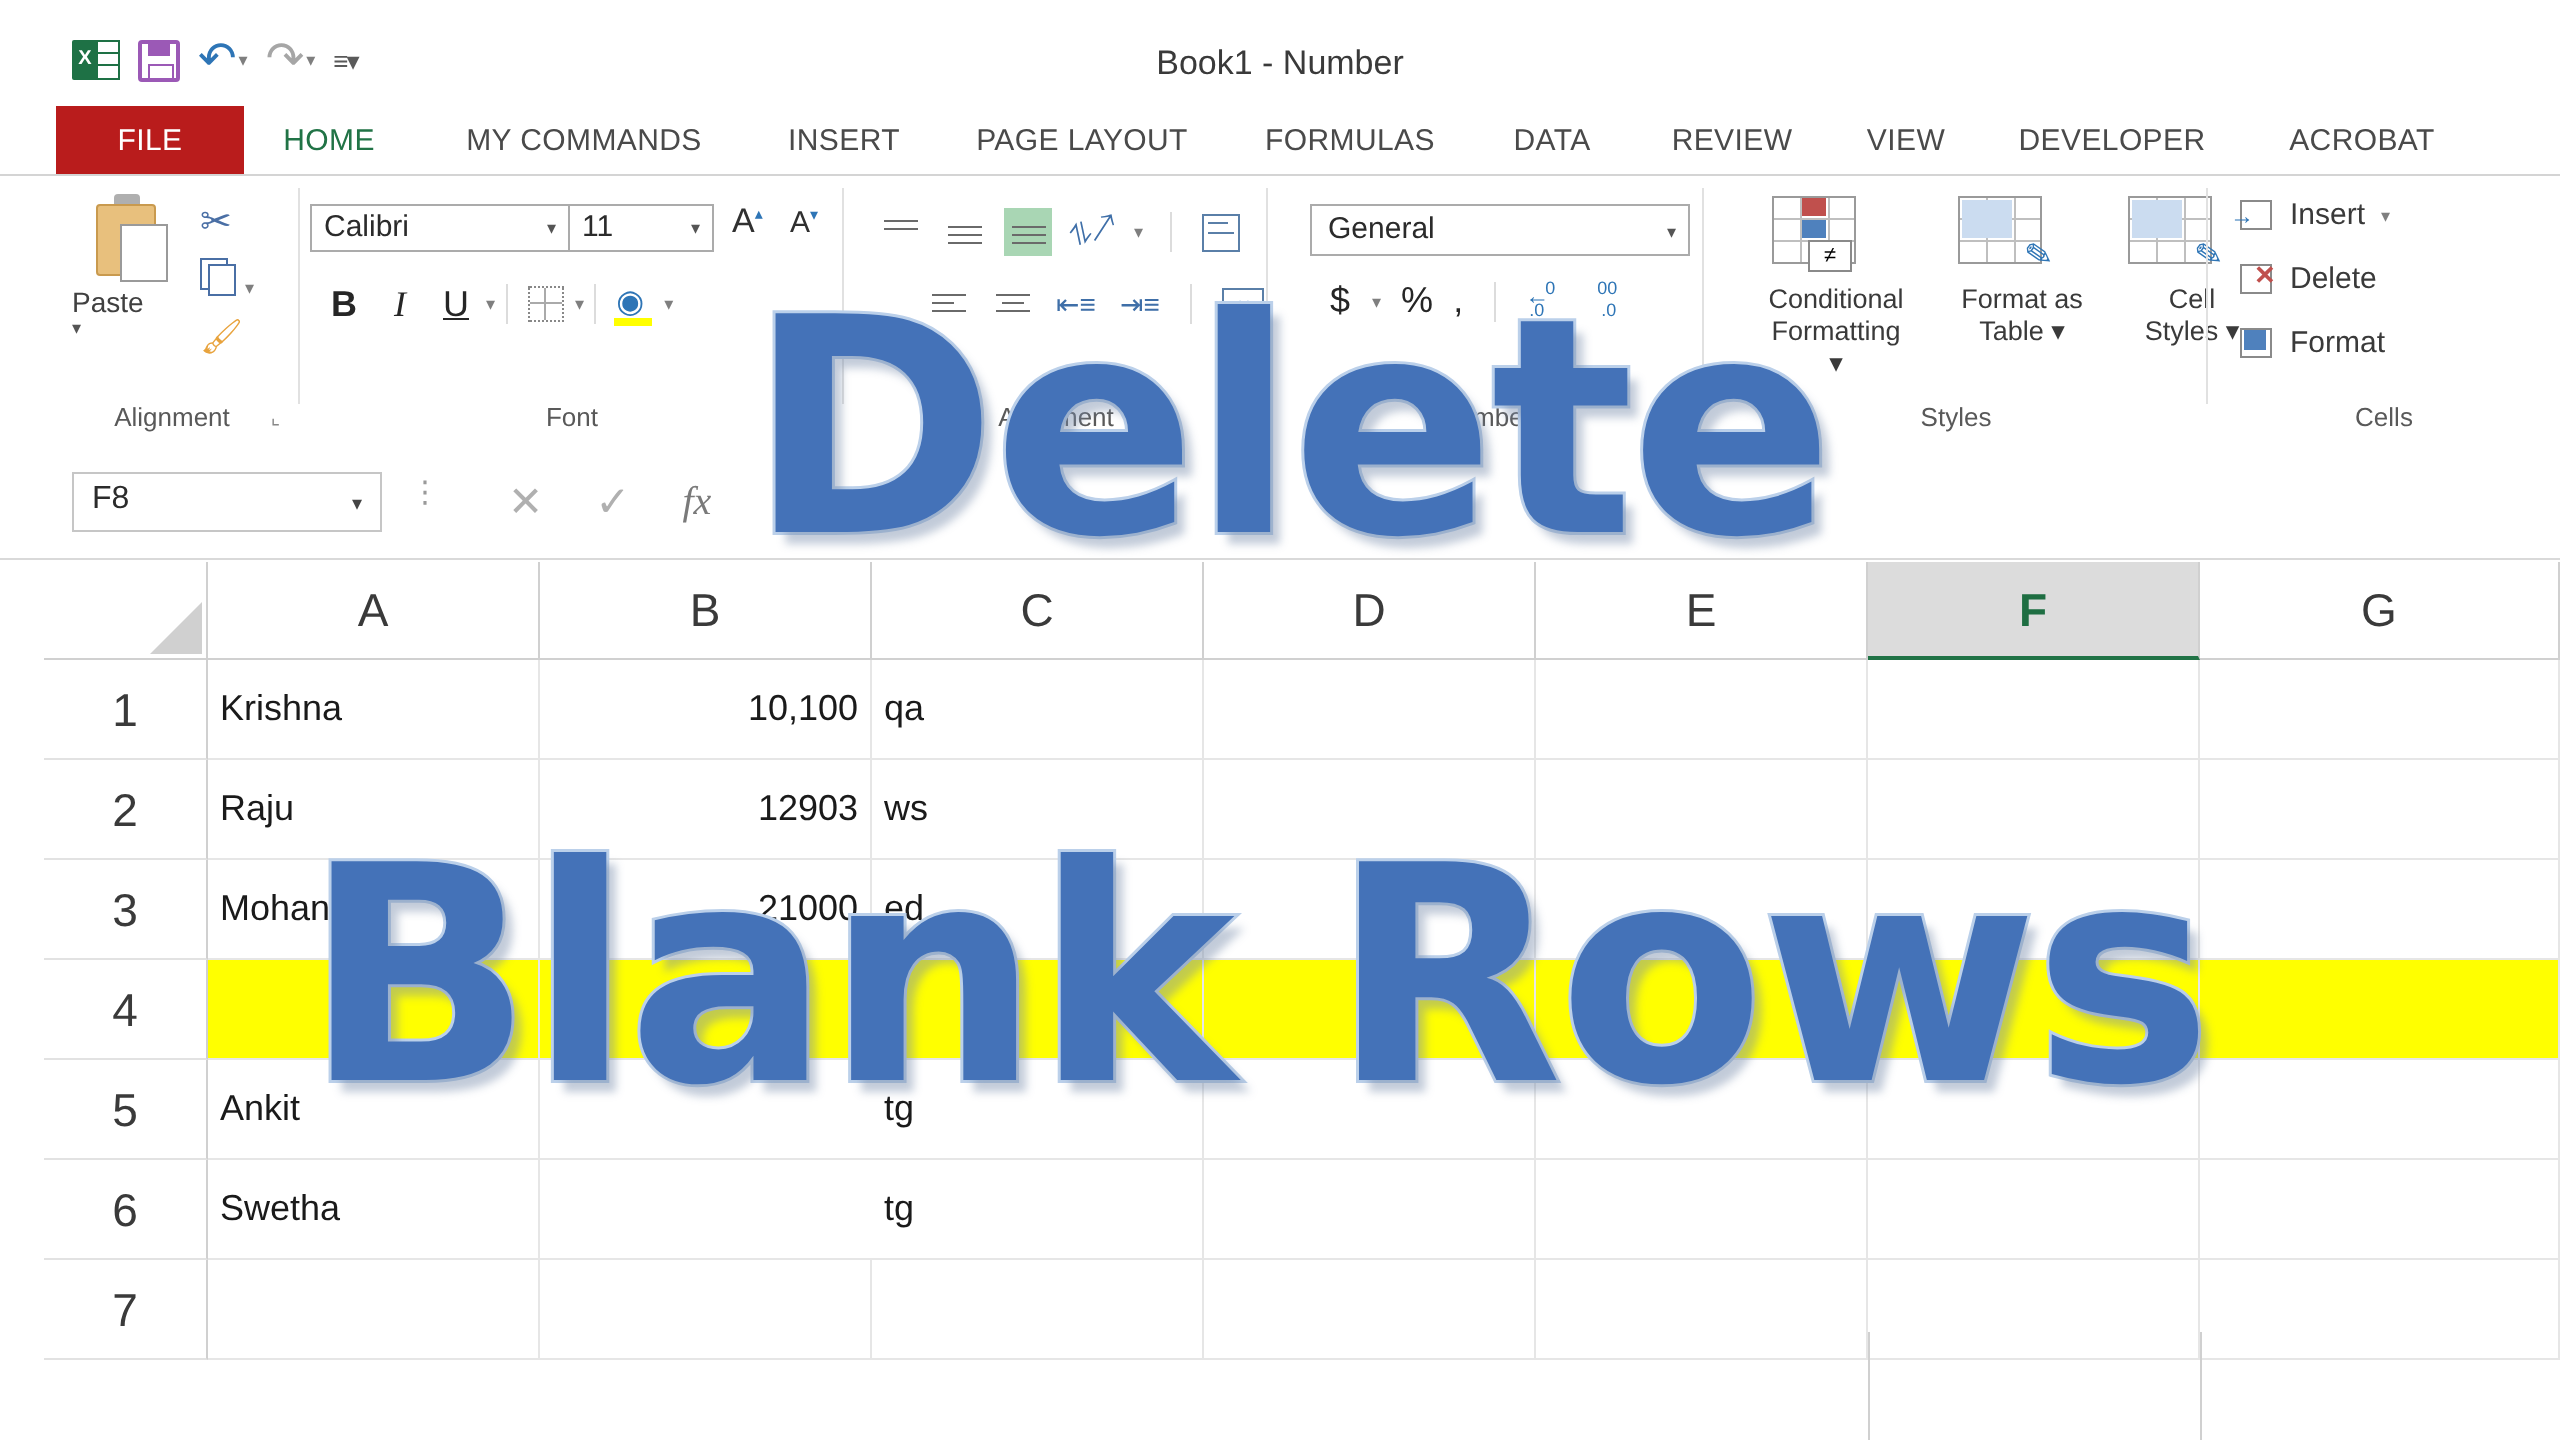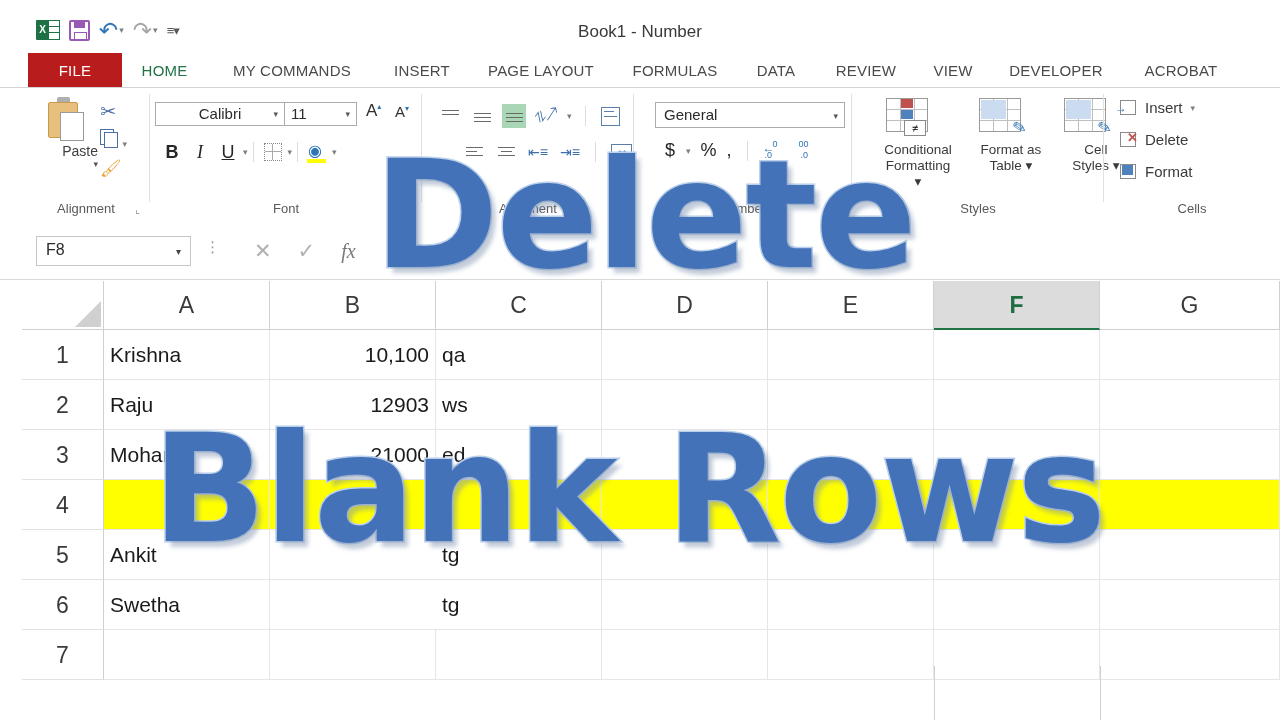--- a/index.html
+++ b/index.html
@@ -41,21 +41,21 @@
   .ribbon-underline { position:absolute; left:0; top:87px; width:1280px; height:1px; background:#d4d4d4; }
 
   
   .ribbon { position:absolute; left:0; top:88px; width:1280px; height:134px; background:#fff; }
   .rgroup { position:absolute; top:0; height:134px; }
   .rgroup .sep { position:absolute; right:0; top:6px; width:1px; height:108px; background:#e1e1e1; }
   .glabel { position:absolute; bottom:6px; width:100%; text-align:center; font-size:13px; color:#595959; }
   .dlaunch { position:absolute; bottom:7px; font-size:10px; color:#888; }
 
   
-  .paste-wrap { position:absolute; left:36px; top:8px; width:62px; text-align:right; }
+  .paste-wrap { position:absolute; left:36px; top:8px; width:62px; text-align:left; }
   .clip-ic { width:42px; height:46px; margin:0 auto; position:relative; }
   .clip-ic .board { position:absolute; left:2px; top:6px; width:30px; height:36px; background:#E8C07D; border:1.5px solid #C99A4E; border-radius:2px;}
   .clip-ic .clipTop { position:absolute; left:11px; top:1px; width:13px; height:8px; background:#AFAFAF; border-radius:2px;}
   .clip-ic .page { position:absolute; left:14px; top:16px; width:24px; height:29px; background:#fff; border:1.4px solid #9a9a9a;}
   .paste-lbl { font-size:14px; color:#404040; margin-top:1px;}
   .paste-caret { font-size:9px; color:#555; }
   .mini-row { position:absolute; left:100px; top:12px; width:52px;}
   .mini { position:relative; height:26px; margin-bottom:3px; }
   .scissors { font-size:19px; color:#4a6fa5; font-family:"DejaVu Sans",sans-serif;}
   .copy-ic { width:17px; height:18px; position:relative; display:inline-block;}
@@ -138,21 +138,21 @@
   .corner { position:absolute; left:22px; top:0px; width:82px; height:49px; background:#fff; border-right:1px solid #d0d0d0; border-bottom:1px solid #d0d0d0;}
   .corner-tri { position:absolute; right:2px; bottom:2px; width:0; height:0;
                 border-left:26px solid transparent; border-bottom:26px solid #d0d0d0;}
   .colhead { position:absolute; top:0px; height:49px; border-right:1px solid #d0d0d0; border-bottom:1px solid #d0d0d0;
              background:#fff; font-size:23px; color:#3a3a3a; text-align:center; line-height:49px; }
   .colhead.sel { background:#DCDCDC; color:#1E6E42; font-weight:bold; border-bottom:2px solid #217346; }
   .rowhead { position:absolute; left:22px; width:82px; height:50px; border-right:1px solid #d0d0d0; border-bottom:1px solid #e2e2e2;
              background:#fff; font-size:23px; color:#3a3a3a; text-align:center; line-height:50px; }
   .cellrow { position:absolute; left:104px; width:1176px; height:50px; border-bottom:1px solid #e6e6e6; }
   .cellrow.blank { background:#FFFF00; }
-  .cell { position:absolute; top:0; height:49px; line-height:49px; font-size:21px; color:#1a1a1a;
+  .cell { position:absolute; top:0; height:49px; line-height:49px; font-size:18px; color:#1a1a1a;
           border-right:1px solid #e6e6e6; padding:0 6px; white-space:nowrap; overflow:hidden; }
   .cell.num { text-align:right; }
   .sel-cell { position:absolute; border:1.5px solid #217346; }
 
   
   .overlay { position:absolute; left:0; top:0; width:1280px; height:720px; pointer-events:none; }
   .bigword { position:absolute; font-family:"DejaVu Sans", sans-serif; font-weight:bold;
              color:#4472B8; white-space:nowrap;
              -webkit-text-stroke:3px #BBD0EA;
              paint-order: stroke fill;
@@ -225,21 +225,21 @@
           <span class="tiny-caret">▾</span>
         </div>
         <div class="mini"><span class="brush">🖌</span></div>
       </div>
       <div class="glabel">Alignment</div>
       <div class="dlaunch" style="right:10px;">⌞</div>
       <div class="sep"></div>
     </div>
 
     <div class="rgroup" style="left:150px;width:272px;">
-      <div class="fontbox" style="left:5px;text-align:center;">
+      <div class="fontbox" style="left:5px;">
         <span>Calibri</span>
         <span class="combo-caret">▾</span>
       </div>
       <div class="sizebox" style="left:135px;">
         <span>11</span>
         <span class="combo-caret">▾</span>
       </div>
       <div class="grow-a" style="left:216px;">
         <span>A</span><span class="sup-tri">▴</span>
       </div>

